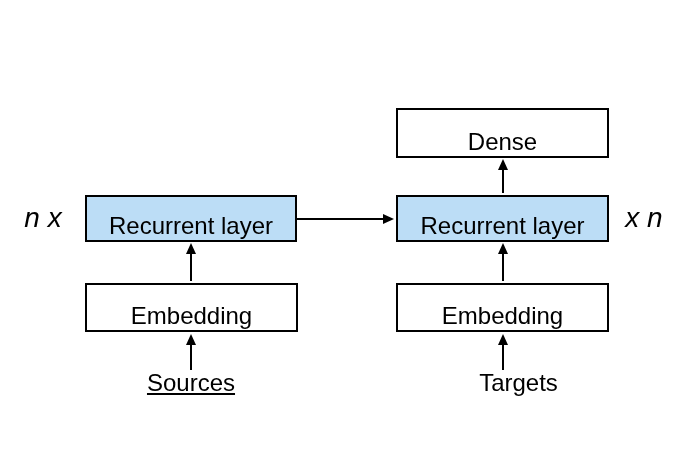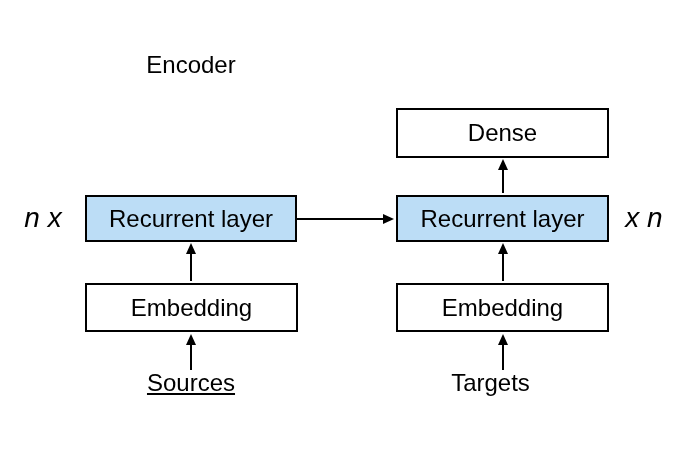--- a/index.html
+++ b/index.html
@@ -35,21 +35,21 @@
     text-align: center;
     font-size: 24px;
     line-height: 28px;
   }
   .box {
     position: absolute;
     box-sizing: border-box;
     border: 2px solid var(--box-border, #000000);
     background: #ffffff;
     display: flex;
-    align-items: center;
+    align-items: flex-end;
     justify-content: center;
     font-size: 24px;
   }
   .box.recurrent {
     background: var(--recurrent-fill, #bcddf6);
   }
   .mult-label {
     position: absolute;
     font-size: 28px;
     line-height: 28px;
@@ -88,21 +88,20 @@
     <g>
       <line x1="503" y1="193" x2="503" y2="168"></line>
       <polygon points="503,159 498,170 508,170"></polygon>
     </g>
     <g>
       <line x1="297" y1="219" x2="385" y2="219"></line>
       <polygon points="394,219 383,214 383,224"></polygon>
     </g>
   </svg>
 
-  <div class="title" style="left:85px; top:51px; width:212px;">Encoder</div>
 
 
   <div class="mult-label" style="left:20px; top:204px; width:46px;">n x</div>
 
   <div class="box recurrent" style="left:85px; top:195px; width:212px; height:47px;">
     <span>Recurrent layer</span>
   </div>
 
   <div class="box" style="left:85px; top:283px; width:213px; height:49px;">
     <span>Embedding</span>
@@ -117,15 +116,15 @@
   <div class="box recurrent" style="left:396px; top:195px; width:213px; height:47px;">
     <span>Recurrent layer</span>
   </div>
 
   <div class="mult-label" style="left:621px; top:204px; width:46px;">x n</div>
 
   <div class="box" style="left:396px; top:283px; width:213px; height:49px;">
     <span>Embedding</span>
   </div>
 
-  <div class="io-label" style="left:384px; top:369px; width:213px;">Targets</div>
+  <div class="io-label" style="left:412px; top:369px; width:213px;">Targets</div>
 
 </div>
 
 </body></html>

